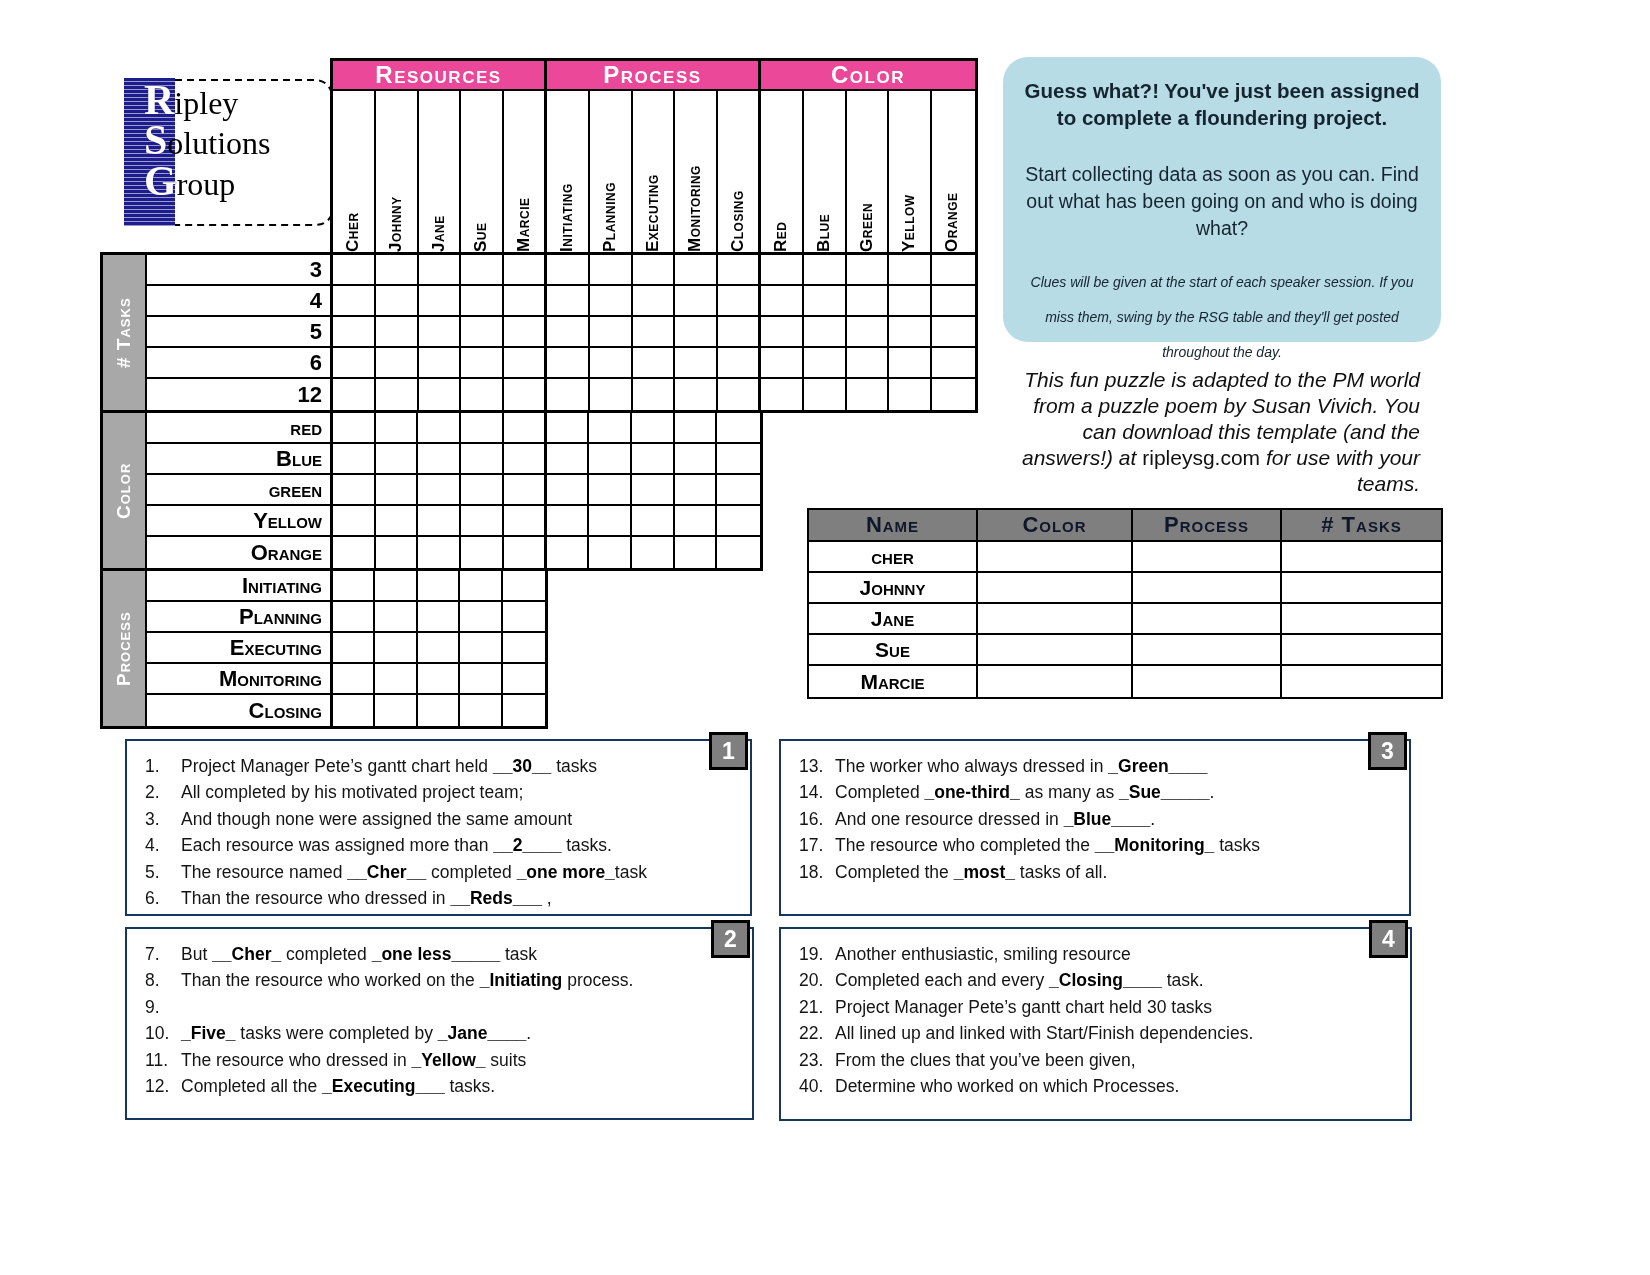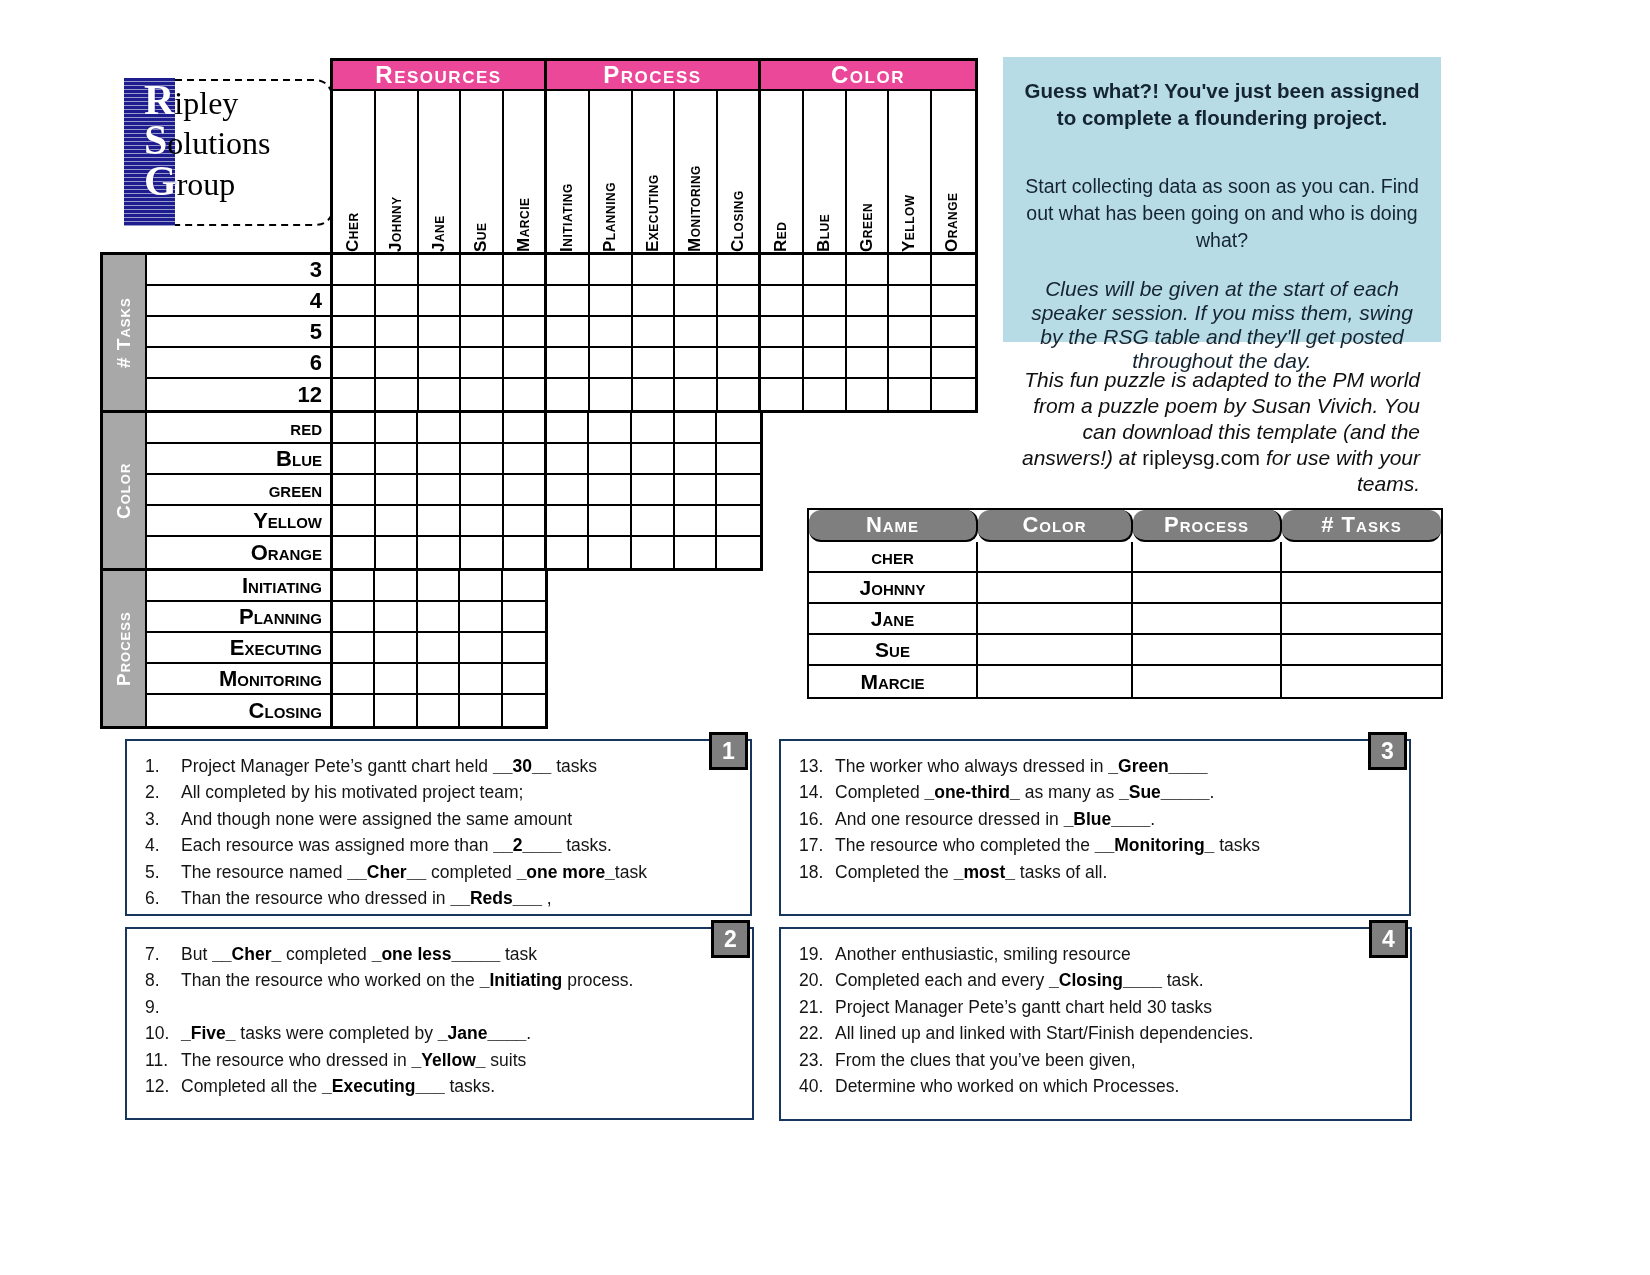--- a/index.html
+++ b/index.html
@@ -43,36 +43,36 @@
 
   .rowlabel{display:flex;align-items:center;justify-content:flex-end;padding-right:8px;
      font-variant:small-caps;font-weight:bold;font-size:22px;color:#000;
      border-right:3px solid #000;border-bottom:2px solid #000;box-sizing:border-box;}
   .cell{border-right:2px solid #000;border-bottom:2px solid #000;box-sizing:border-box;}
   .cell.thick{border-right-width:3px;} .cell.cl{border-right:none;}
   .rlast{border-bottom:none !important;}
 
   
   .infobox{position:absolute;left:1003px;top:57px;width:438px;height:285px;background:#b8dce6;
-     box-sizing:border-box;padding:20px 16px;text-align:center;color:#142430;}
+     box-sizing:border-box;padding:20px 16px;text-align:center;color:#142430;border-radius:25px;}
   .info-head{font-weight:bold;font-size:20.5px;line-height:27px;}
-  .info-body{font-size:19.5px;line-height:27px;margin-top:42px;}
-  .info-note{font-style:italic;font-size:21px;line-height:24px;margin-top:23px;}
+  .info-body{font-size:19.5px;line-height:27px;margin-top:30px;}
+  .info-note{font-style:italic;font-size:14px;line-height:35px;margin-top:23px;}
 
   .credits{position:absolute;left:1016px;top:367px;width:404px;text-align:right;
      font-style:italic;font-size:21px;line-height:26px;color:#101010;}
   .credits .site{font-style:normal;}
 
   
   .atable{position:absolute;left:807px;top:508px;width:636px;height:191px;display:grid;
      box-sizing:border-box;border:2px solid #000;
      grid-template-columns:169px 155px 149px 1fr;grid-template-rows:32px repeat(5,1fr);background:#fff;}
-  .th{background:#7f7f7f;color:#ffffff;font-weight:bold;font-variant:small-caps;font-size:22px;
+  .th{background:#7f7f7f;color:#0f172a;font-weight:bold;font-variant:small-caps;font-size:22px;
      letter-spacing:1px;display:flex;align-items:center;justify-content:center;
-     border-right:2px solid #000;border-bottom:2px solid #000;box-sizing:border-box;border-radius:12px;}
+     border-right:2px solid #000;border-bottom:2px solid #000;box-sizing:border-box;}
   .td{border-right:2px solid #000;border-bottom:2px solid #000;box-sizing:border-box;
      display:flex;align-items:center;justify-content:center;}
   .tname{font-weight:bold;font-variant:small-caps;font-size:21px;color:#000;}
   .lc{border-right:none !important;} .lr{border-bottom:none !important;}
 
   
   .cluebox{position:absolute;box-sizing:border-box;border:2px solid #17365d;background:#fff;
      padding:12px 10px 6px 18px;}
   .pos1{left:125px;top:739px;width:627px;height:177px;}
   .pos2{left:125px;top:927px;width:629px;height:193px;}

